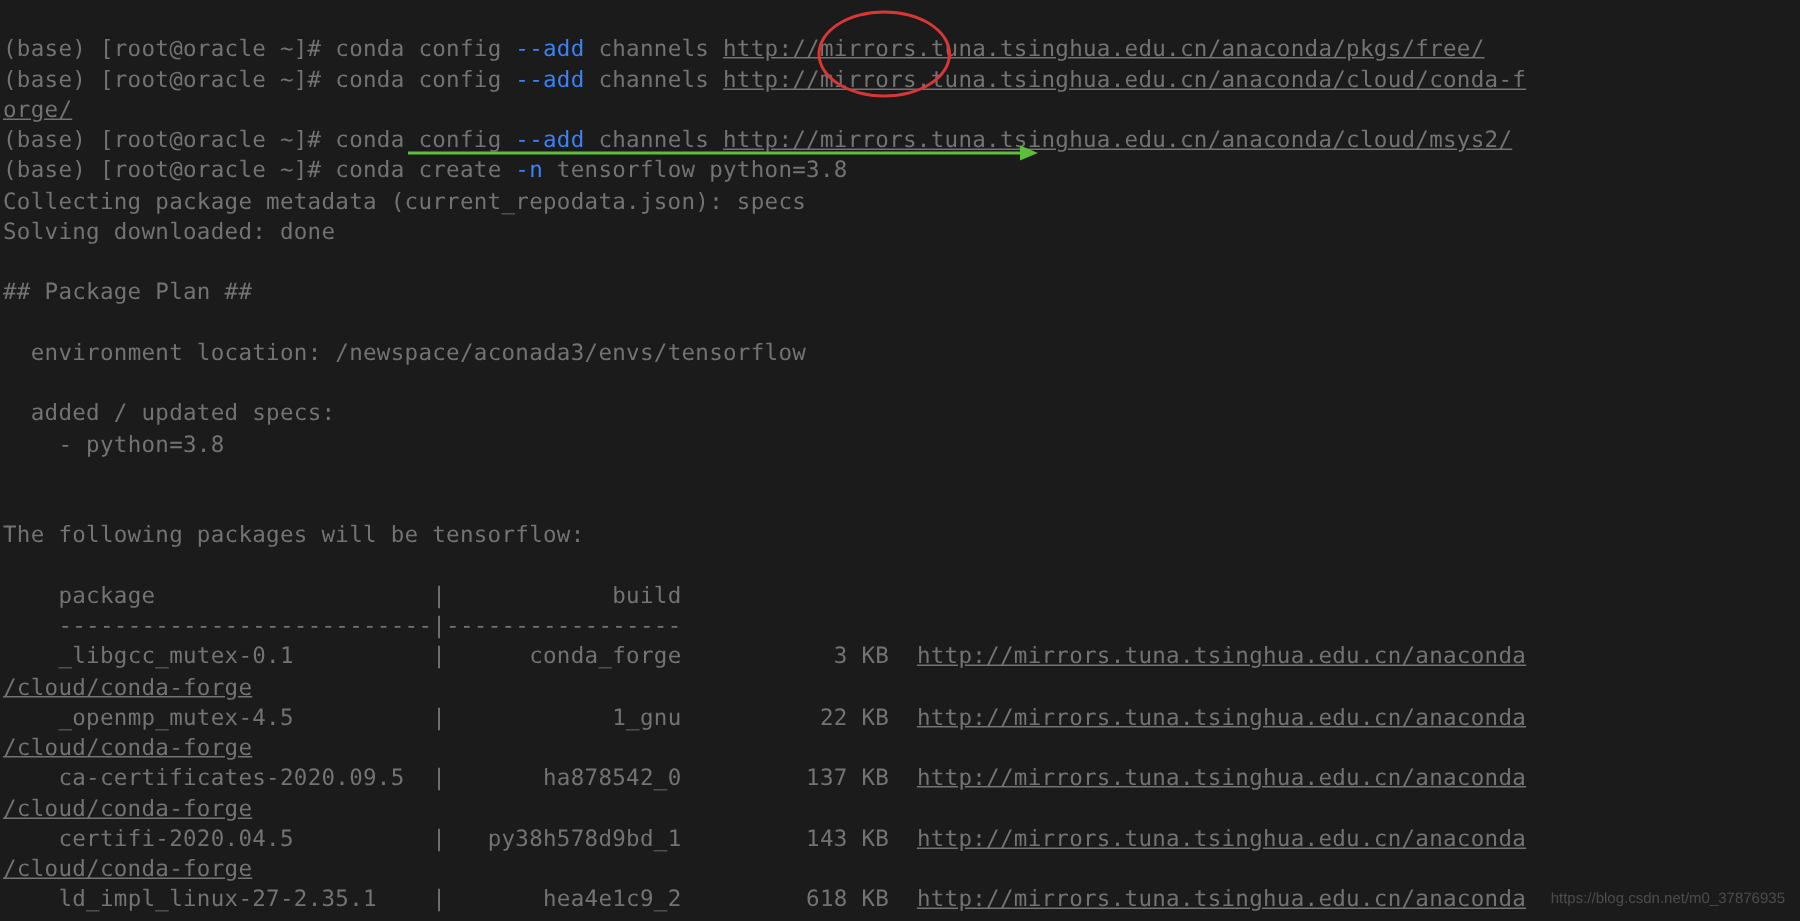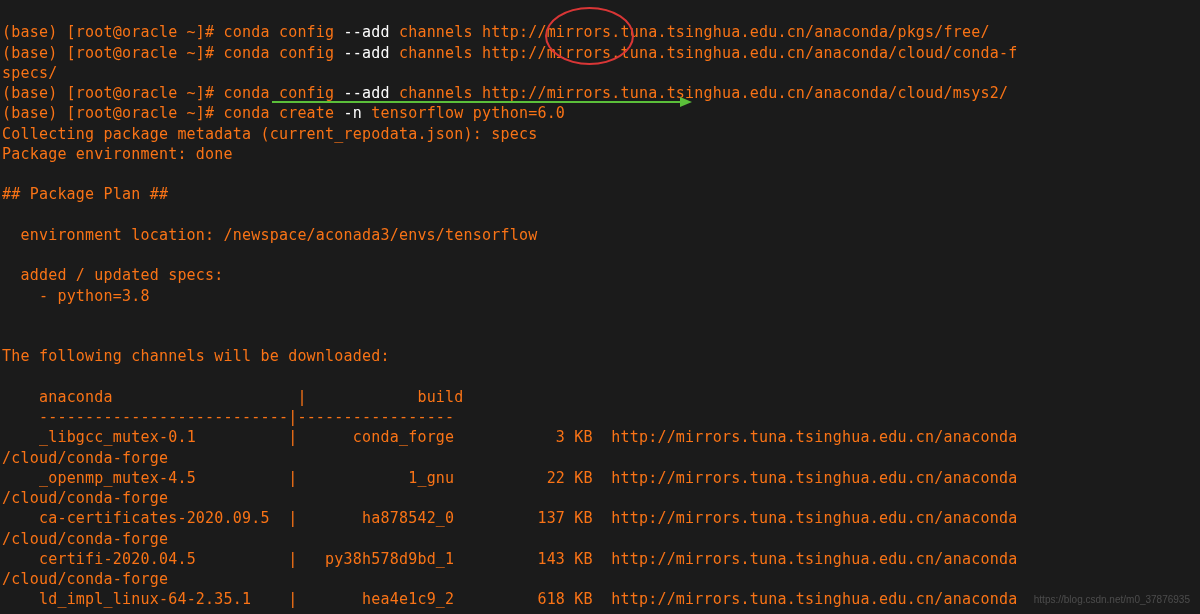--- a/index.html
+++ b/index.html
@@ -8,23 +8,23 @@
     color:#e8e8e8;
     font-family:"DejaVu Sans Mono","Courier New",monospace;
     font-size:15px;
     line-height:1.35;
     width:1200px;
     height:614px;
     overflow:hidden;
     letter-spacing:0.2px;
   }
   .term{white-space:pre-wrap;word-break:break-all;padding:2px 2px}
-  .w{color:#f97316}
-  .opt{color:#ffffff}
-  .url{}
+  .w{color:#737373}
+  .opt{color:#3b82f6}
+  .url{text-decoration:underline}
   .arrow{
     position:absolute;
     left:272px;top:101px;
     width:410px;height:2px;
     background:#5bbf3a;
   }
   .arrow:after{
     content:"";
     position:absolute;right:-10px;top:-4px;
     border-left:12px solid #5bbf3a;
@@ -47,44 +47,44 @@
     font-family:sans-serif;
     letter-spacing:0;
   }
 </style>
 </head>
 <body>
 
 <div class="term">
 <span class="w"><span>(base) [root@oracle ~]# </span><span>conda config </span></span><span class="opt">--add</span><span class="w"> channels </span><span class="w url">http://mirrors.tuna.tsinghua.edu.cn/anaconda/pkgs/free/</span>
 <span class="w"><span>(base) [root@oracle ~]# </span><span>conda config </span></span><span class="opt">--add</span><span class="w"> channels </span><span class="w url">http://mirrors.tuna.tsinghua.edu.cn/anaconda/cloud/conda-f</span>
-<span class="w url">specs/</span>
+<span class="w url">orge/</span>
 <span class="w"><span>(base) [root@oracle ~]# </span><span>conda config </span></span><span class="opt">--add</span><span class="w"> channels </span><span class="w url">http://mirrors.tuna.tsinghua.edu.cn/anaconda/cloud/msys2/</span>
-<span class="w"><span>(base) [root@oracle ~]# </span><span>conda create </span></span><span class="opt">-n</span><span class="w"> tensorflow python=6.0</span>
+<span class="w"><span>(base) [root@oracle ~]# </span><span>conda create </span></span><span class="opt">-n</span><span class="w"> tensorflow python=3.8</span>
 <span class="w">Collecting package metadata (current_repodata.json): specs</span>
-<span class="w">Package environment: done</span>
+<span class="w">Solving downloaded: done</span>
 
 <span class="w">## Package Plan ##</span>
 
 <span class="w">  environment location: /newspace/aconada3/envs/tensorflow</span>
 
 <span class="w">  added / updated specs:</span>
 <span class="w">    - python=3.8</span>
 
 
-<span class="w">The following channels will be downloaded:</span>
+<span class="w">The following packages will be tensorflow:</span>
 
-<span class="w">    anaconda                    |            build</span>
+<span class="w">    package                    |            build</span>
 <span class="w">    ---------------------------|-----------------</span>
 <span class="w">    _libgcc_mutex-0.1          |      conda_forge           3 KB  </span><span class="w url">http://mirrors.tuna.tsinghua.edu.cn/anaconda</span>
 <span class="w url">/cloud/conda-forge</span>
 <span class="w">    _openmp_mutex-4.5          |            1_gnu          22 KB  </span><span class="w url">http://mirrors.tuna.tsinghua.edu.cn/anaconda</span>
 <span class="w url">/cloud/conda-forge</span>
 <span class="w">    ca-certificates-2020.09.5  |       ha878542_0         137 KB  </span><span class="w url">http://mirrors.tuna.tsinghua.edu.cn/anaconda</span>
 <span class="w url">/cloud/conda-forge</span>
 <span class="w">    certifi-2020.04.5          |   py38h578d9bd_1         143 KB  </span><span class="w url">http://mirrors.tuna.tsinghua.edu.cn/anaconda</span>
 <span class="w url">/cloud/conda-forge</span>
-<span class="w">    ld_impl_linux-64-2.35.1    |       hea4e1c9_2         618 KB  </span><span class="w url">http://mirrors.tuna.tsinghua.edu.cn/anaconda</span>
+<span class="w">    ld_impl_linux-27-2.35.1    |       hea4e1c9_2         618 KB  </span><span class="w url">http://mirrors.tuna.tsinghua.edu.cn/anaconda</span>
 </div>
 
 <div class="circle"></div>
 <div class="arrow"></div>
 <div class="watermark">https://blog.csdn.net/m0_37876935</div>
 
 </body></html>

